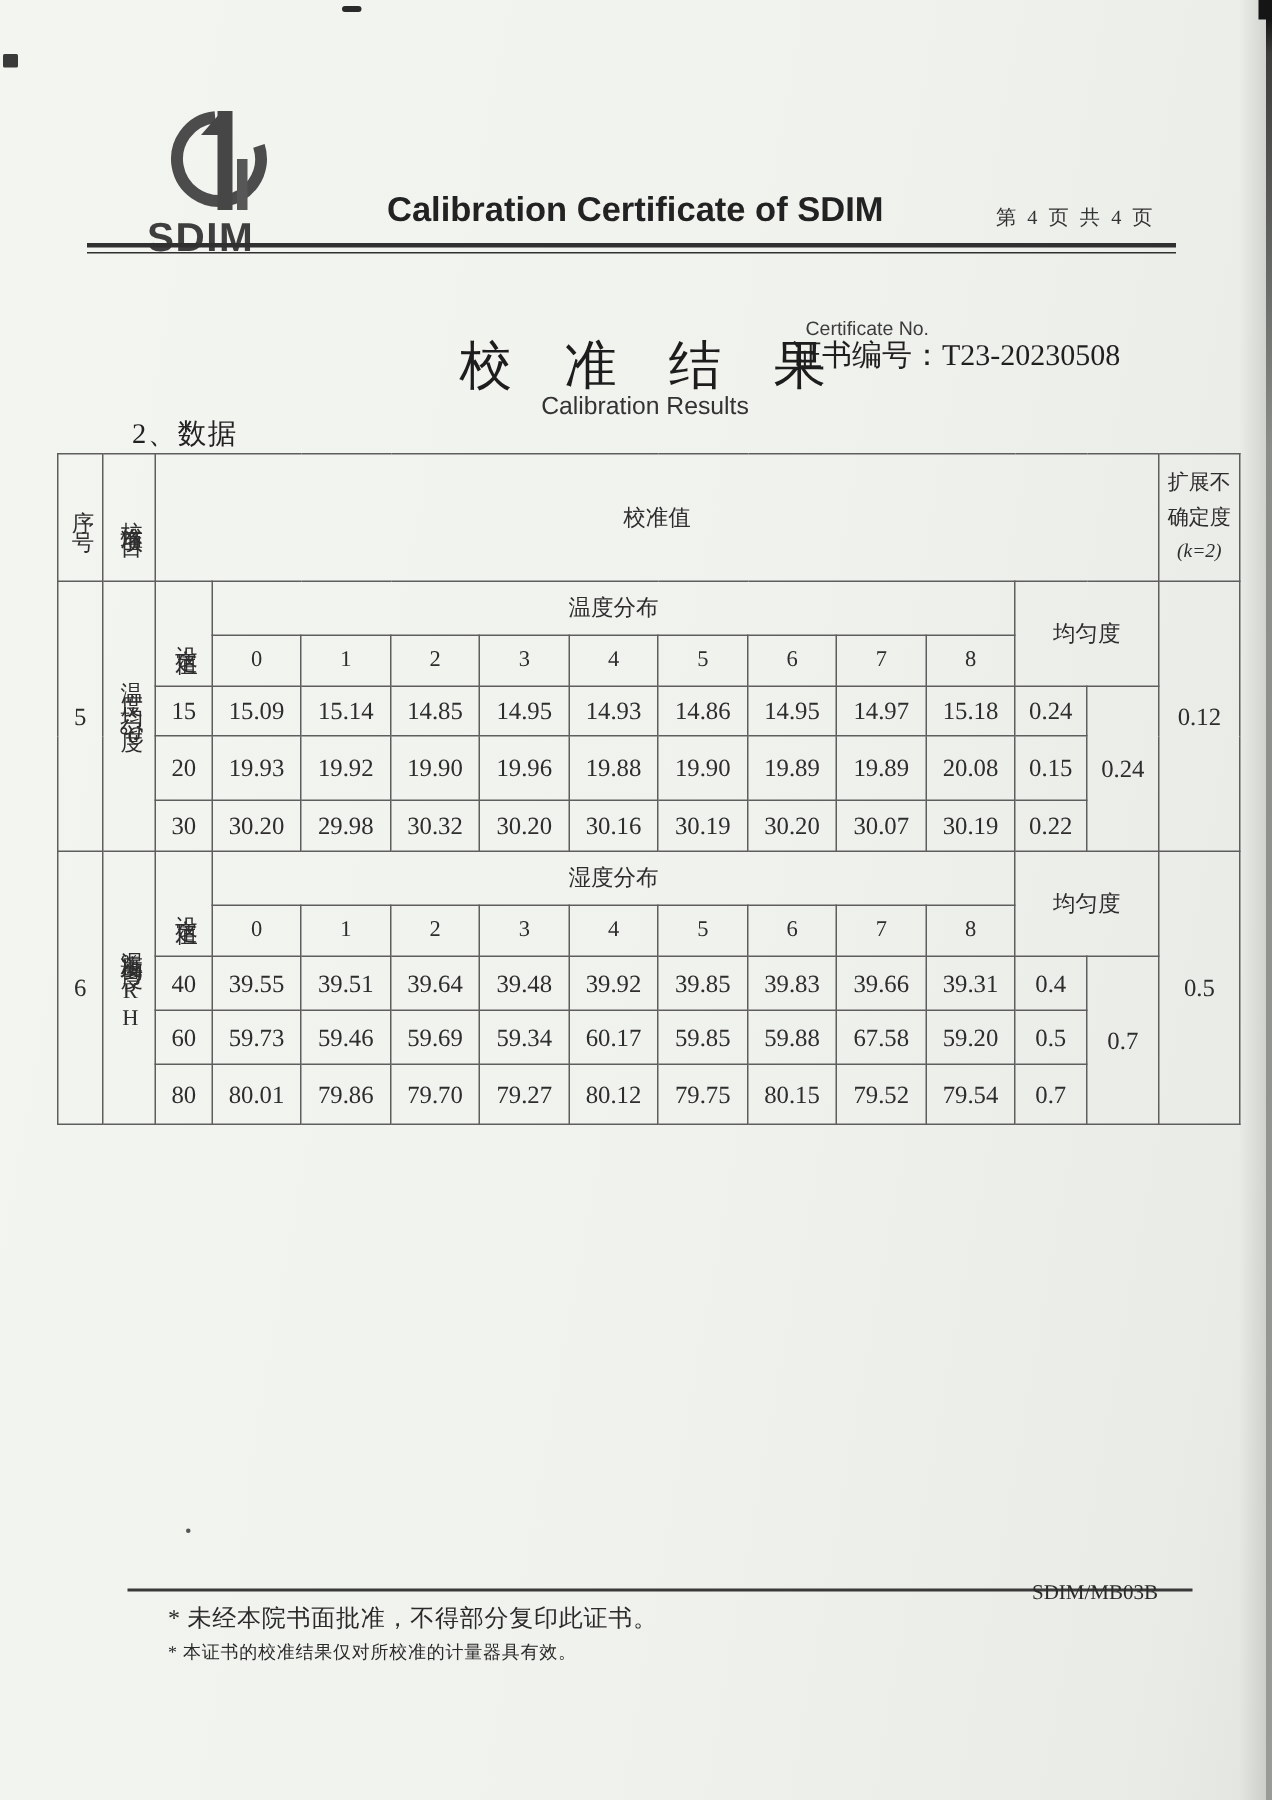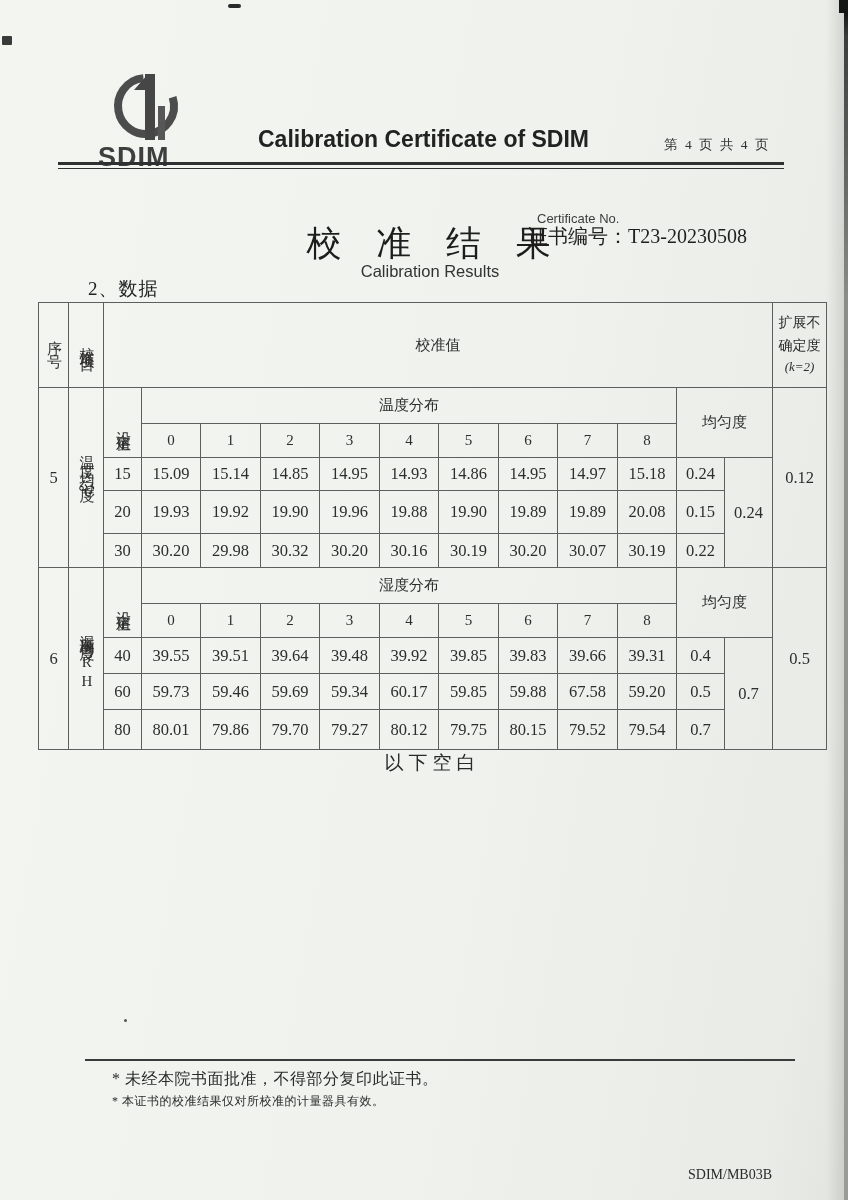--- a/index.html
+++ b/index.html
@@ -56,21 +56,21 @@
   .unc-k{display:block;font-size:13px;font-style:italic;font-family:Liberation Serif, serif;}
   .num{font-size:16.5px;}
 
   .blank-note{position:absolute;left:38px;top:750px;width:789px;text-align:center;
               font-size:19px;letter-spacing:5px;color:#2a2a2a;}
 
   
   .foot-rule{position:absolute;left:85px;top:1059px;width:710px;border-top:2px solid #3a3a3a;}
   .foot-note1{position:absolute;left:112px;top:1069px;font-size:16px;color:#2a2a2a;letter-spacing:0.5px;}
   .foot-note2{position:absolute;left:112px;top:1093px;font-size:12px;color:#2a2a2a;letter-spacing:0.5px;}
-  .form-code{position:absolute;left:688px;top:1167px;font-size:14px;color:#2a2a2a;}
+  .form-code{position:absolute;left:688px;top:1055px;font-size:14px;color:#2a2a2a;}
 </style>
 </head>
 <body>
 
 <div class="page">
 
   <div class="edge-right"></div>
   <div class="band-right"></div>
   <div class="corner-notch"></div>
   <div class="speck-a"></div>
@@ -244,20 +244,19 @@
         <td class="num">79.75</td>
         <td class="num">80.15</td>
         <td class="num">79.52</td>
         <td class="num">79.54</td>
         <td class="num">0.7</td>
       </tr>
     </tbody>
       </table>
   </div>
 
-  <div class="blank-note">以下空白</div>
 
   <div class="foot-rule"></div>
   <div class="foot-note1">* 未经本院书面批准，不得部分复印此证书。</div>
   <div class="foot-note2">* 本证书的校准结果仅对所校准的计量器具有效。</div>
   <div class="form-code">SDIM/MB03B</div>
 
 </div>
 
 </body></html>

